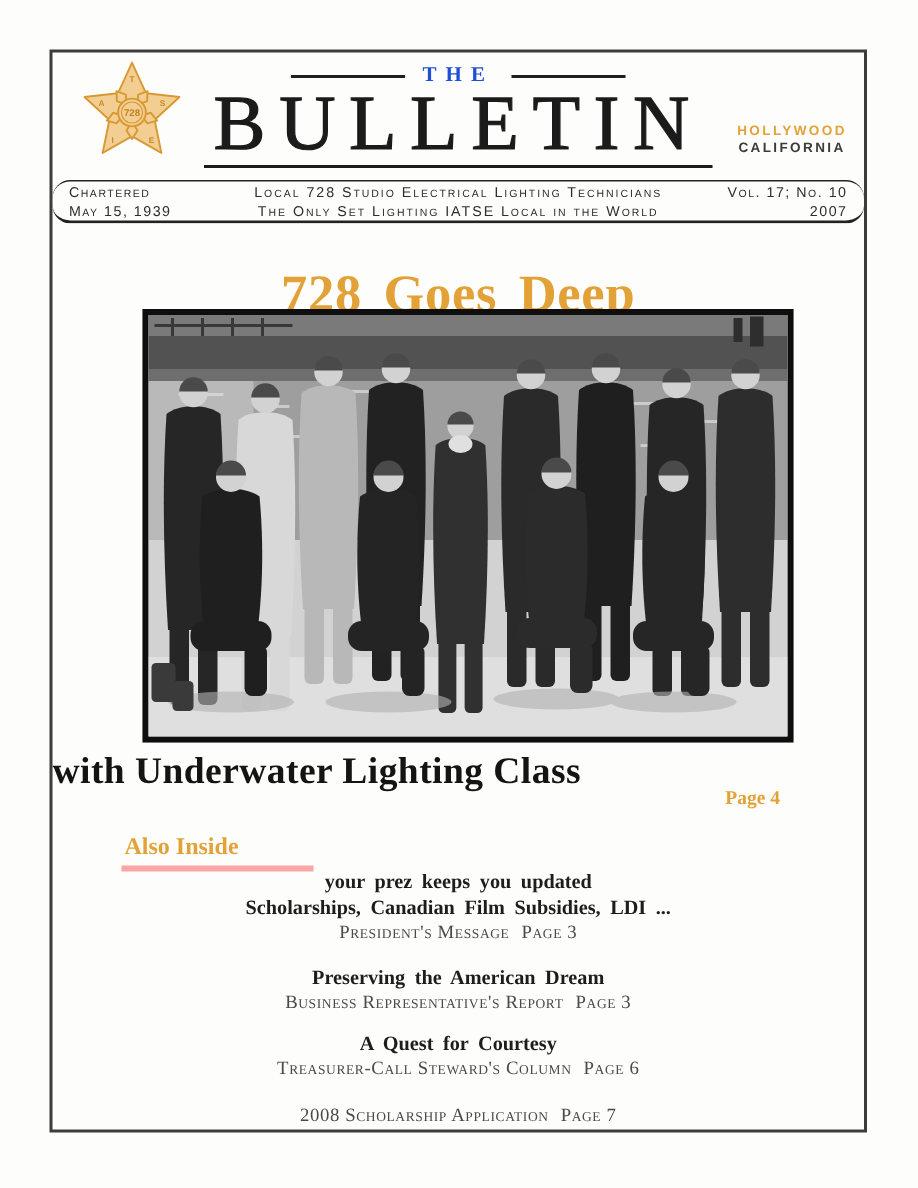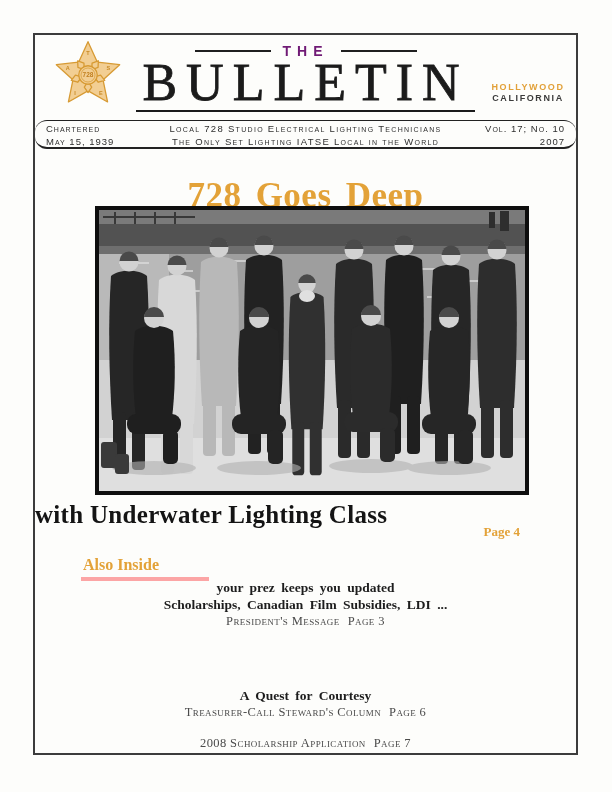--- a/index.html
+++ b/index.html
@@ -11,22 +11,22 @@
     position:absolute;left:33px;top:33px;width:545px;height:722px;
     border:2px solid #3c3c3c;box-sizing:border-box;background:#fdfdfb;
   }
   
   .masthead{position:absolute;left:0;top:0;width:100%;height:85px;}
   .logo{position:absolute;left:16px;top:3px;width:74px;height:74px;}
   .mast-center{position:absolute;left:70px;right:70px;top:0;text-align:center;}
   .the-row{display:flex;align-items:center;justify-content:center;gap:12px;margin-top:8px;}
   .the-rule{width:76px;height:2px;background:#1f1f1f;}
   .the{
-    font-family:Liberation Sans, sans-serif;font-size:14px;font-weight:bold;
-    letter-spacing:6px;color:#701a75;
+    font-family:Liberation Serif, serif;font-size:14px;font-weight:bold;
+    letter-spacing:6px;color:#1d4ed8;
   }
   .title{
     display:inline-block;font-family:"Liberation Serif",serif;
     font-size:52px;line-height:46px;letter-spacing:9px;color:#1b1b1b;
     -webkit-text-stroke:0.8px #1b1b1b;
     border-bottom:2px solid #1b1b1b;padding:0 6px 4px 6px;margin-top:1px;
   }
   .mast-loc{
     position:absolute;right:6px;top:47px;width:84px;text-align:center;
     font-family:"Liberation Sans",sans-serif;font-weight:bold;font-size:9px;
@@ -233,20 +233,26 @@
     <div class="also-inside">Also Inside</div>
 
     <div class="toc-item item-1">
       <div class="toc-title">your prez keeps you updated</div>
       <div class="toc-title">Scholarships, Canadian Film Subsidies, LDI ...</div>
       <div class="toc-src">
         <span>President's Message</span><span class="pg">Page 3</span>
       </div>
     </div>
 
+    <div class="toc-item item-2">
+      <div class="toc-title">Preserving the American Dream</div>
+      <div class="toc-src">
+        <span>Business Representative's Report</span><span class="pg">Page 3</span>
+      </div>
+    </div>
 
     <div class="toc-item item-3">
       <div class="toc-title">A Quest for Courtesy</div>
       <div class="toc-src">
         <span>Treasurer-Call Steward's Column</span><span class="pg">Page 6</span>
       </div>
     </div>
 
     <div class="toc-item item-4">
       <div class="toc-src">

